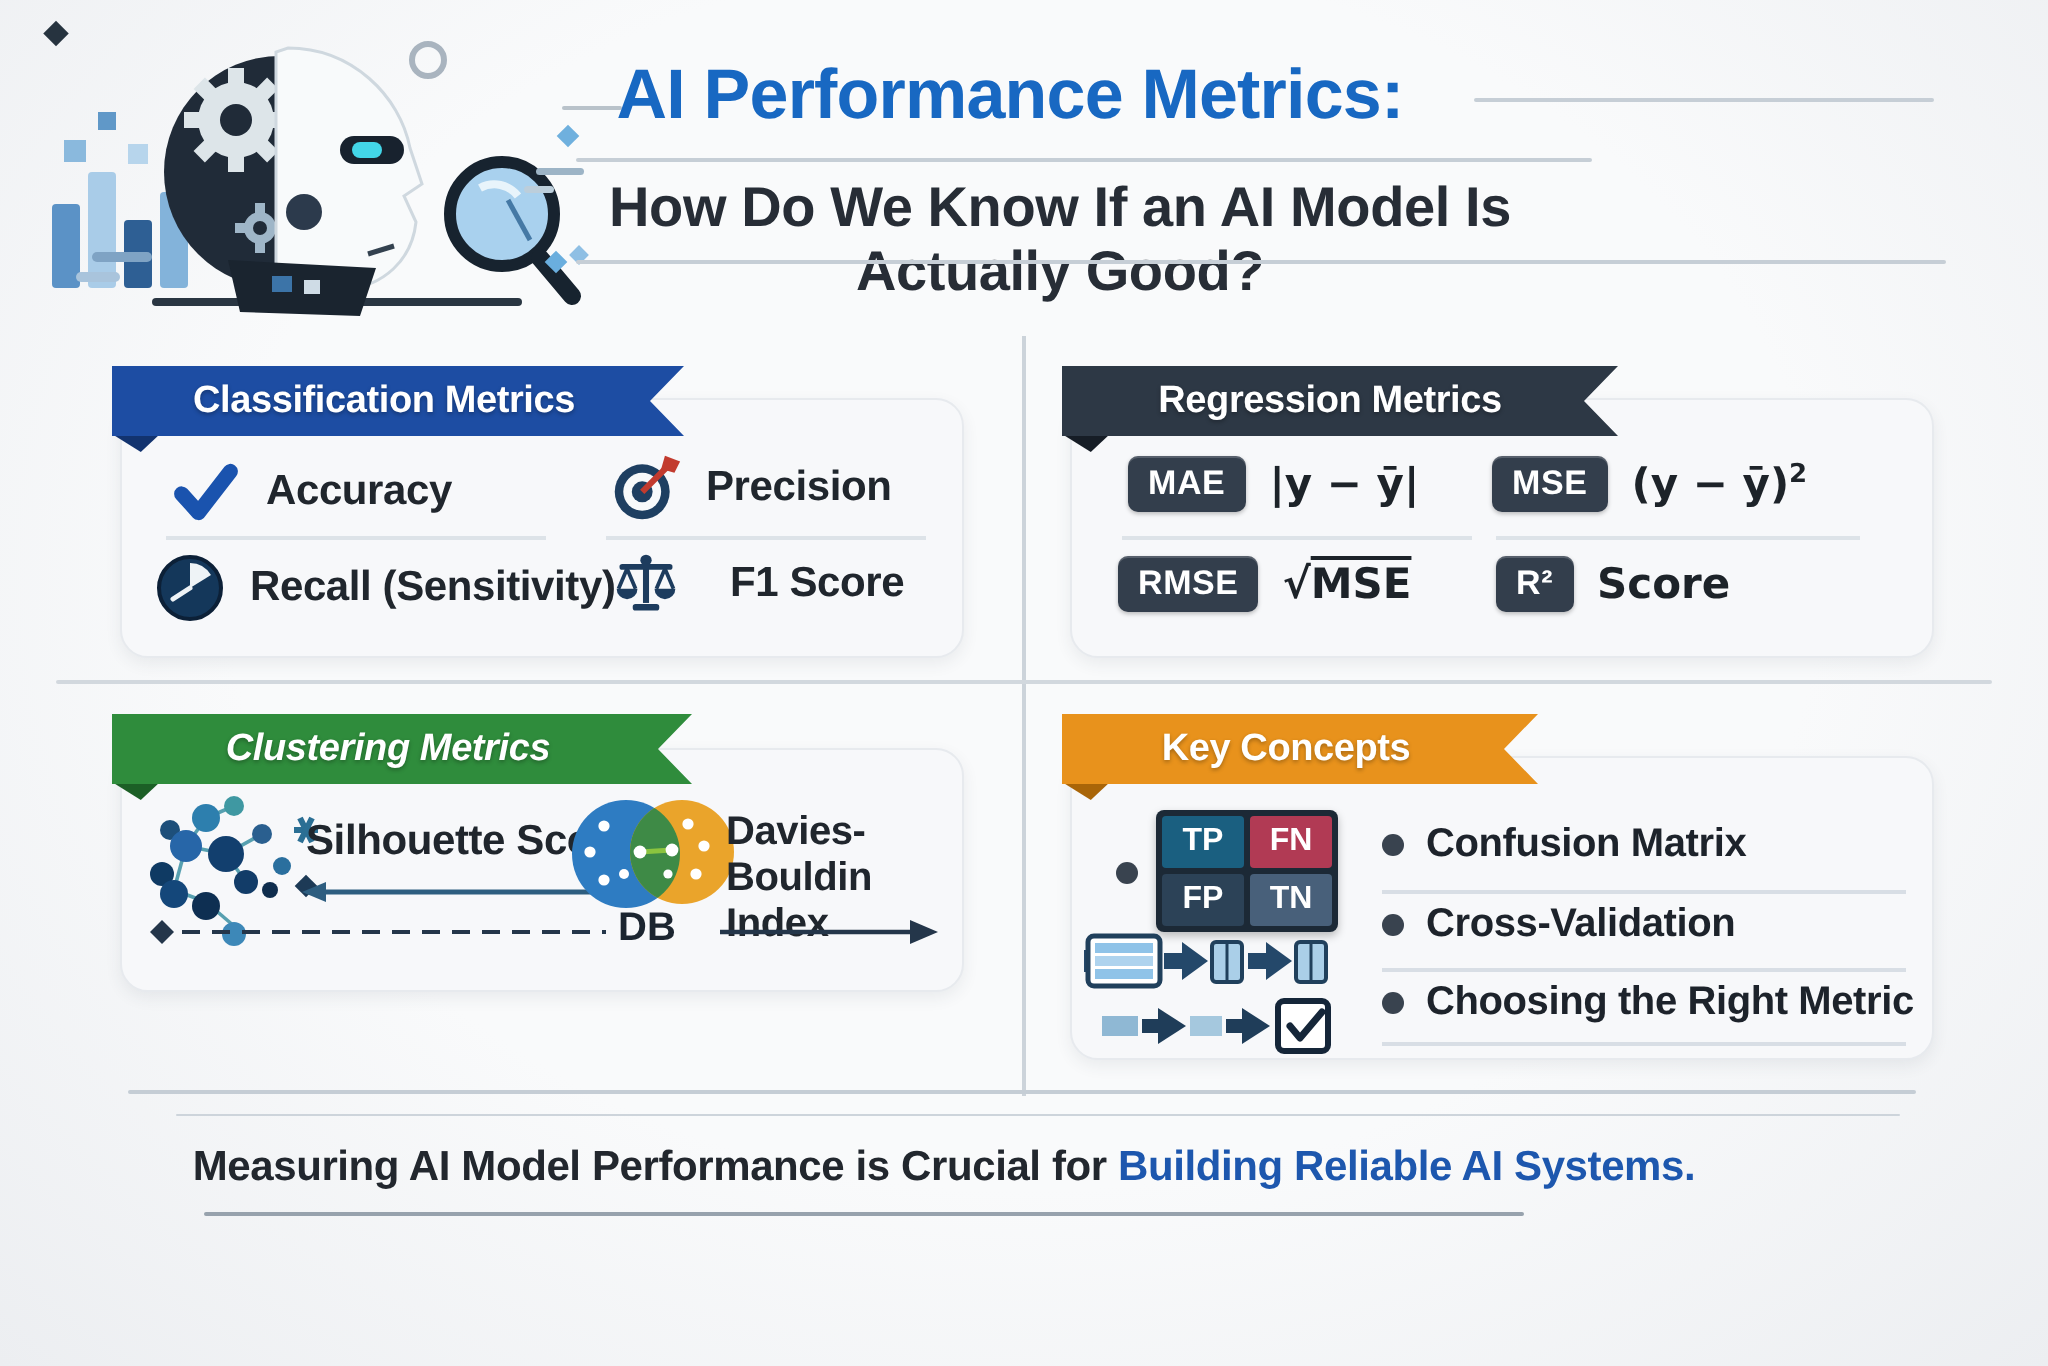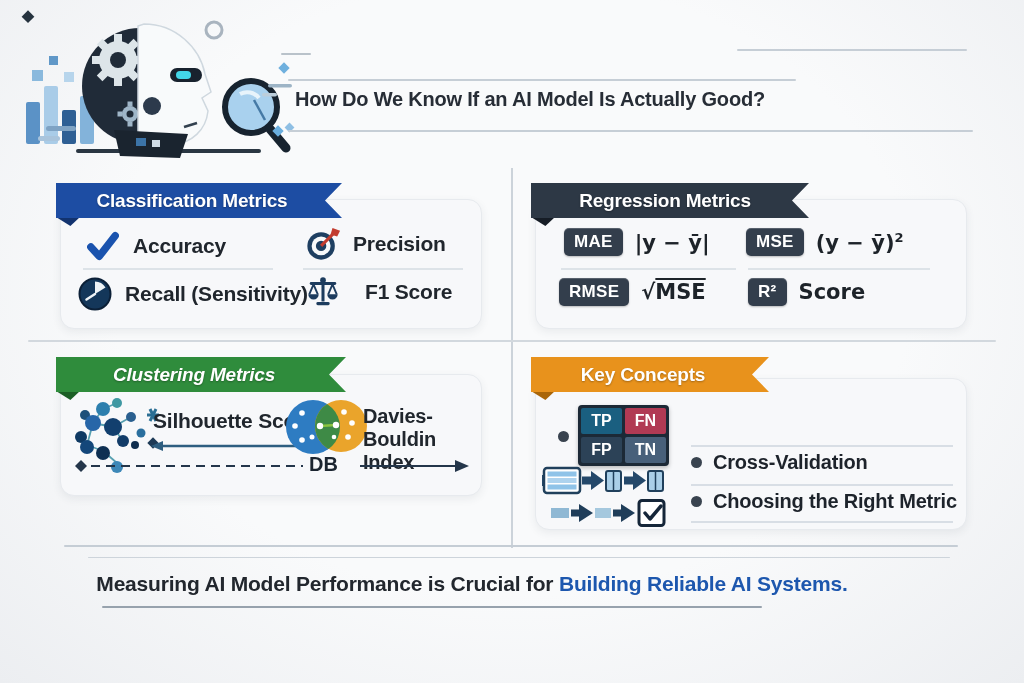--- a/index.html
+++ b/index.html
@@ -14,21 +14,21 @@
     overflow:hidden;
   }
   
   .title{
     position:absolute;left:270px;top:28px;width:470px;text-align:center;
     font-size:35px;font-weight:700;letter-spacing:-0.4px;
     color:var(--title-blue,#1868c2);
   }
   .subtitle{
     position:absolute;left:268px;top:88px;width:524px;text-align:center;
-    font-size:20px;font-weight:700;color:#272d36;letter-spacing:-0.2px;
+    font-size:28px;font-weight:700;color:#272d36;letter-spacing:-0.2px;
   }
   .hline{position:absolute;height:2px;background:#c6ced6;border-radius:1px;}
   .vline{position:absolute;width:2px;background:#ccd3da;}
   .diamond{
     position:absolute;width:8px;height:8px;background:#6aaede;transform:rotate(45deg);
   }
   
   .panel{
     position:absolute;background:#f7f8fa;border:1px solid #e7eaee;border-radius:14px;
     box-shadow:0 3px 8px rgba(50,60,80,.08);
@@ -160,20 +160,21 @@
     <line x1="236" y1="92" x2="247" y2="112" stroke="#4579a5" stroke-width="2.5"></line>
     <line x1="252" y1="121" x2="268" y2="140" stroke="#17232f" stroke-width="9" stroke-linecap="round"></line>
     <rect x="262" y="56" width="8" height="8" transform="rotate(45 266 60)" fill="#6fb0de"></rect>
     <rect x="268" y="116" width="7" height="7" transform="rotate(45 271.5 119.5)" fill="#8fbfe4"></rect>
     <rect x="250" y="76" width="24" height="3.5" rx="1.75" fill="#9db4c6"></rect>
     <rect x="244" y="85" width="15" height="3.5" rx="1.75" fill="#bccedb"></rect>
   </svg>
 
   <div class="hline" style="left:281px;top:53px;width:30px;background:#b9c2ca;"></div>
   <div class="hline" style="left:737px;top:49px;width:230px;"></div>
+  <div class="title">AI Performance Metrics:</div>
   <div class="hline" style="left:288px;top:79px;width:508px;"></div>
   <div class="subtitle">How Do We Know If an AI Model Is Actually Good?</div>
   <div class="diamond" style="left:274px;top:127px;"></div>
   <div class="hline" style="left:288px;top:130px;width:685px;"></div>
 
   <div class="vline" style="left:511px;top:168px;height:380px;"></div>
   <div class="hline" style="left:28px;top:340px;width:968px;background:#d2d8de;"></div>
 
   <div class="panel" style="left:60px;top:199px;width:420px;height:128px;">
     <div class="cell-div" style="left:22px;top:68px;width:190px;"></div>
@@ -370,20 +371,24 @@
       <rect x="2" y="9" width="18" height="10" fill="#8fb8d4"></rect>
       <rect x="22" y="10.5" width="8" height="7" fill="#1f3d59"></rect>
       <polygon points="30,5 44,14 30,23" fill="#1f3d59"></polygon>
       <rect x="46" y="9" width="16" height="10" fill="#a5c8de"></rect>
       <rect x="64" y="10.5" width="8" height="7" fill="#1f3d59"></rect>
       <polygon points="72,5 86,14 72,23" fill="#1f3d59"></polygon>
       <rect x="90" y="1.5" width="25" height="25" rx="3" fill="#ffffff" stroke="#152639" stroke-width="3"></rect>
       <path d="M96,14 l5,6 l11,-13" stroke="#152639" stroke-width="3.5" fill="none" stroke-linecap="round" stroke-linejoin="round"></path>
     </svg>
 
+    <div class="kc-row" style="top:32px;">
+      <span class="kc-bullet"></span>
+      <span class="kc-text">Confusion Matrix</span>
+    </div>
     <div class="kc-div" style="top:66px;"></div>
     <div class="kc-row" style="top:72px;">
       <span class="kc-bullet"></span>
       <span class="kc-text">Cross-Validation</span>
     </div>
     <div class="kc-div" style="top:105px;"></div>
     <div class="kc-row" style="top:111px;">
       <span class="kc-bullet"></span>
       <span class="kc-text">Choosing the Right Metric</span>
     </div>

